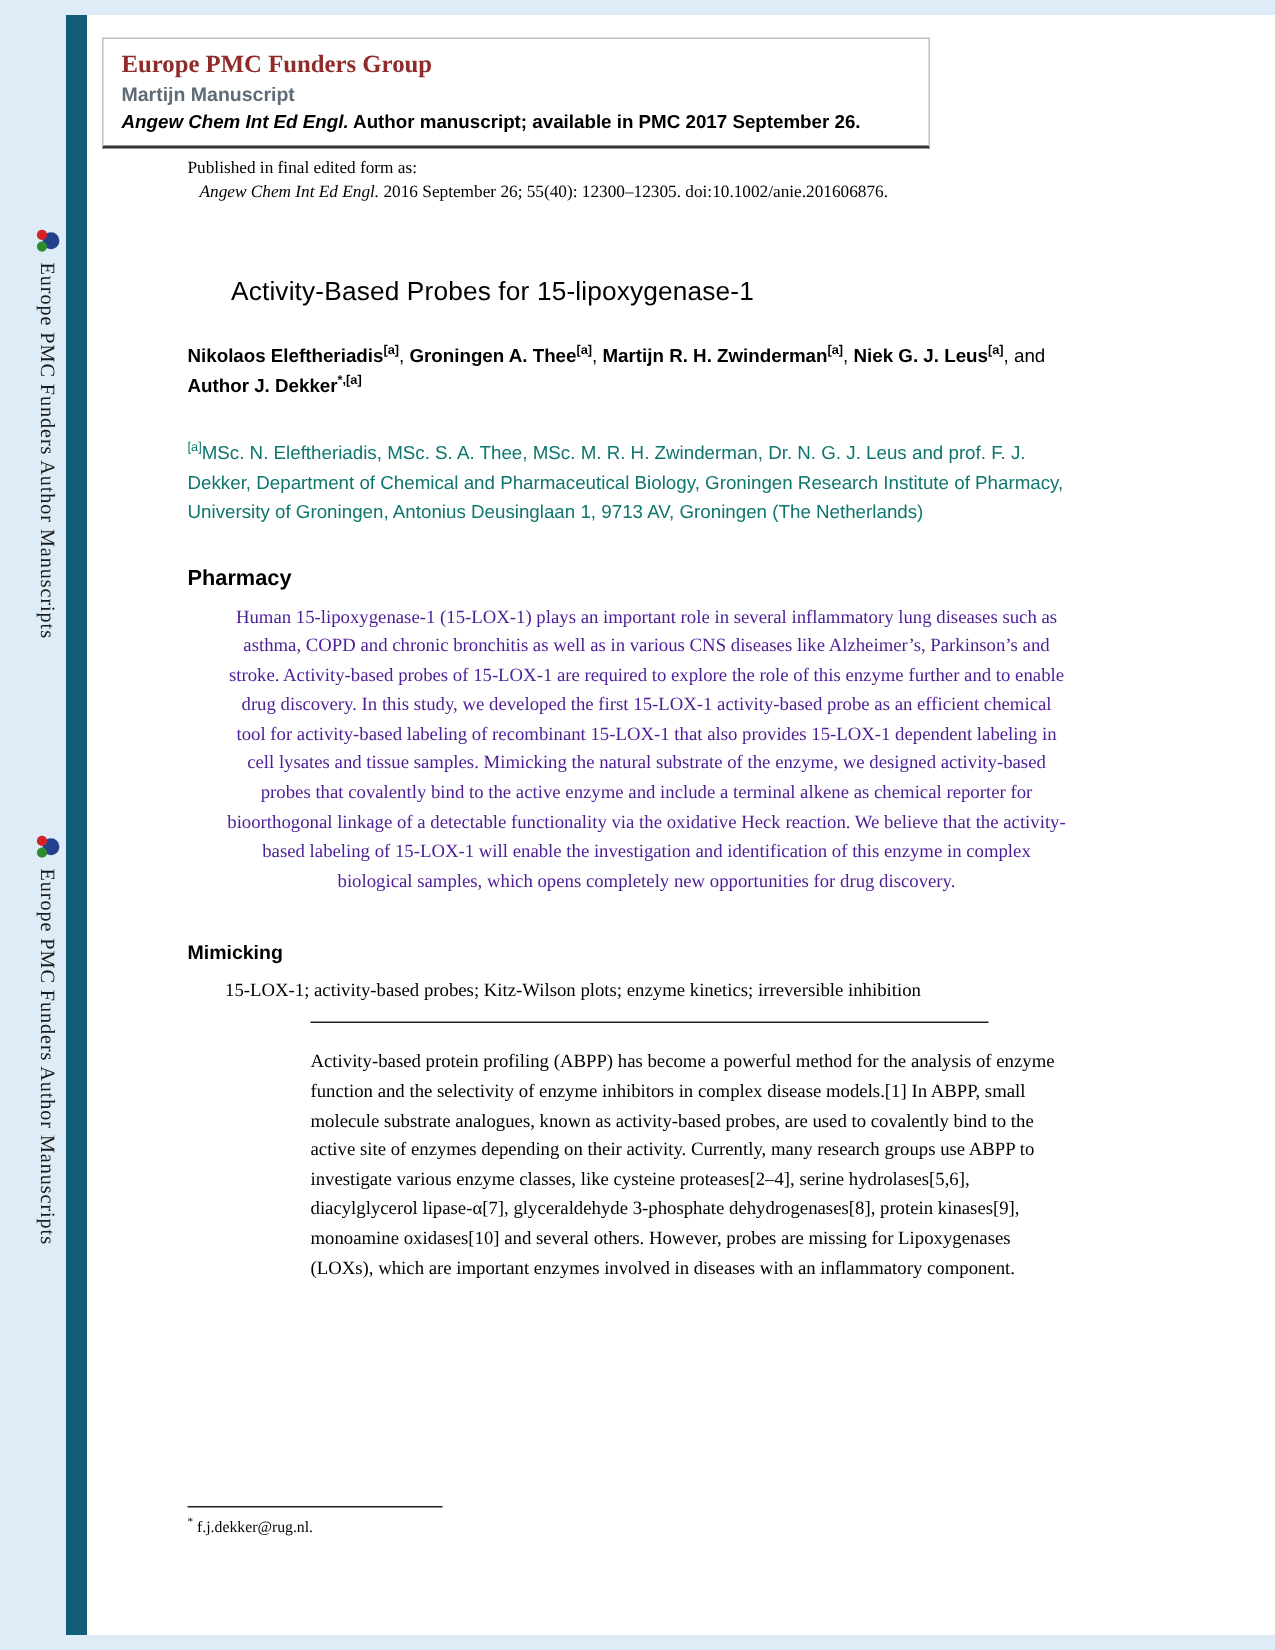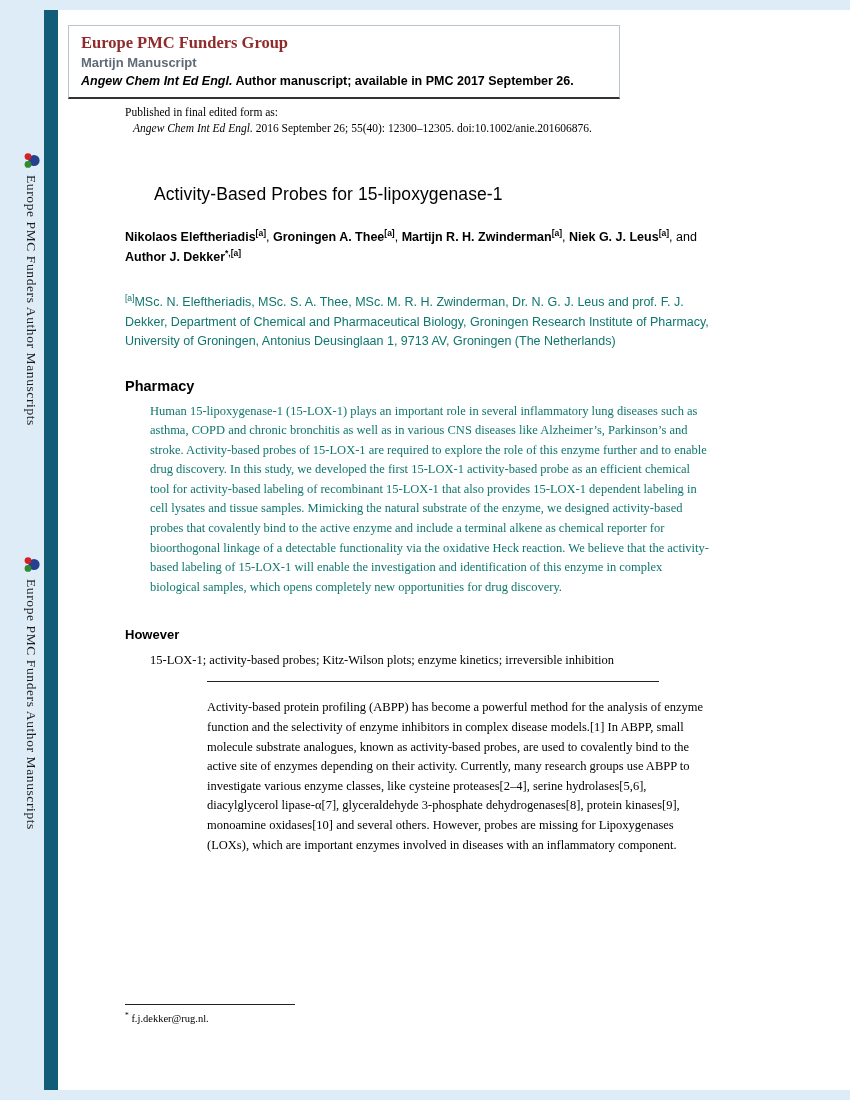--- a/index.html
+++ b/index.html
@@ -63,22 +63,22 @@
   }
   .authors b { font-weight:bold;text-align:right; }
   sup { font-size:8.5px; vertical-align:super; line-height:0; font-weight:bold; }
   .affiliation {
     margin:26px 0 0 67px; width:598px; font-size:12.5px; line-height:19.5px; color:#0f766e;
   }
   .affiliation sup { font-weight:normal; }
 
   .abstract-heading { margin:26px 0 0 67px; font-size:14.5px; font-weight:bold; color:#000; }
   .abstract-text {
-    margin:8px 0 0 92px; width:562px; font-size:12.5px; line-height:19.6px; color:#0f766e;
-    text-align:left;
+    margin:8px 0 0 92px; width:562px; font-size:12.5px; line-height:19.6px; color:#4c1d95;
+    text-align:center;
   }
 
   .keywords-heading { margin:30px 0 0 67px; font-size:13px; font-weight:bold; color:#000; }
   .keywords-text { margin:10px 0 12px 92px; width:562px; font-size:12.5px; line-height:17px; color:#000; }
   .keywords-rule { margin:6px 0 0 149px; width:452px; border-top:1px solid #222; height:0; }
 
   .body-text {
     margin:16px 0 0 149px; width:510px; font-size:12.5px; line-height:19.6px; color:#000;
   }
 
@@ -126,21 +126,21 @@
 
     <h1 class="title">Activity-Based Probes for 15-lipoxygenase-1</h1>
 
     <p class="authors"><b>Nikolaos Eleftheriadis</b><sup>[a]</sup><span>, </span><b>Groningen A. Thee</b><sup>[a]</sup><span>, </span><b>Martijn R. H. Zwinderman</b><sup>[a]</sup><span>, </span><b>Niek G. J. Leus</b><sup>[a]</sup><span>, and </span><b>Author J. Dekker</b><sup>*,[a]</sup></p>
 
     <p class="affiliation"><sup>[a]</sup><span>MSc. N. Eleftheriadis, MSc. S. A. Thee, MSc. M. R. H. Zwinderman, Dr. N. G. J. Leus and prof. F. J. Dekker, Department of Chemical and Pharmaceutical Biology, Groningen Research Institute of Pharmacy, University of Groningen, Antonius Deusinglaan 1, 9713 AV, Groningen (The Netherlands)</span></p>
 
     <h2 class="abstract-heading">Pharmacy</h2>
     <p class="abstract-text serif">Human 15-lipoxygenase-1 (15-LOX-1) plays an important role in several inflammatory lung diseases such as asthma, COPD and chronic bronchitis as well as in various CNS diseases like Alzheimer’s, Parkinson’s and stroke. Activity-based probes of 15-LOX-1 are required to explore the role of this enzyme further and to enable drug discovery. In this study, we developed the first 15-LOX-1 activity-based probe as an efficient chemical tool for activity-based labeling of recombinant 15-LOX-1 that also provides 15-LOX-1 dependent labeling in cell lysates and tissue samples. Mimicking the natural substrate of the enzyme, we designed activity-based probes that covalently bind to the active enzyme and include a terminal alkene as chemical reporter for bioorthogonal linkage of a detectable functionality via the oxidative Heck reaction. We believe that the activity-based labeling of 15-LOX-1 will enable the investigation and identification of this enzyme in complex biological samples, which opens completely new opportunities for drug discovery.</p>
 
-    <h2 class="keywords-heading">However</h2>
+    <h2 class="keywords-heading">Mimicking</h2>
     <p class="keywords-text serif">15-LOX-1; activity-based probes; Kitz-Wilson plots; enzyme kinetics; irreversible inhibition</p>
     <div class="keywords-rule"></div>
 
     <p class="body-text serif">Activity-based protein profiling (ABPP) has become a powerful method for the analysis of enzyme function and the selectivity of enzyme inhibitors in complex disease models.[1] In ABPP, small molecule substrate analogues, known as activity-based probes, are used to covalently bind to the active site of enzymes depending on their activity. Currently, many research groups use ABPP to investigate various enzyme classes, like cysteine proteases[2–4], serine hydrolases[5,6], diacylglycerol lipase-α[7], glyceraldehyde 3-phosphate dehydrogenases[8], protein kinases[9], monoamine oxidases[10] and several others. However, probes are missing for Lipoxygenases (LOXs), which are important enzymes involved in diseases with an inflammatory component.</p>
 
     <div class="footnote">
       <div class="footnote-rule"></div>
       <div class="footnote-text serif"><sup>*</sup> <span>f.j.dekker@rug.nl.</span></div>
     </div>
 

